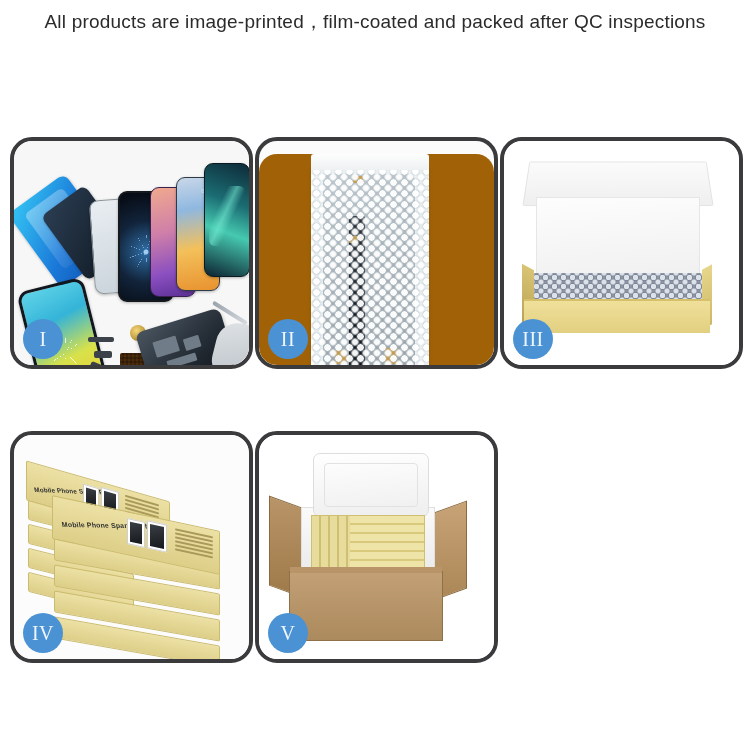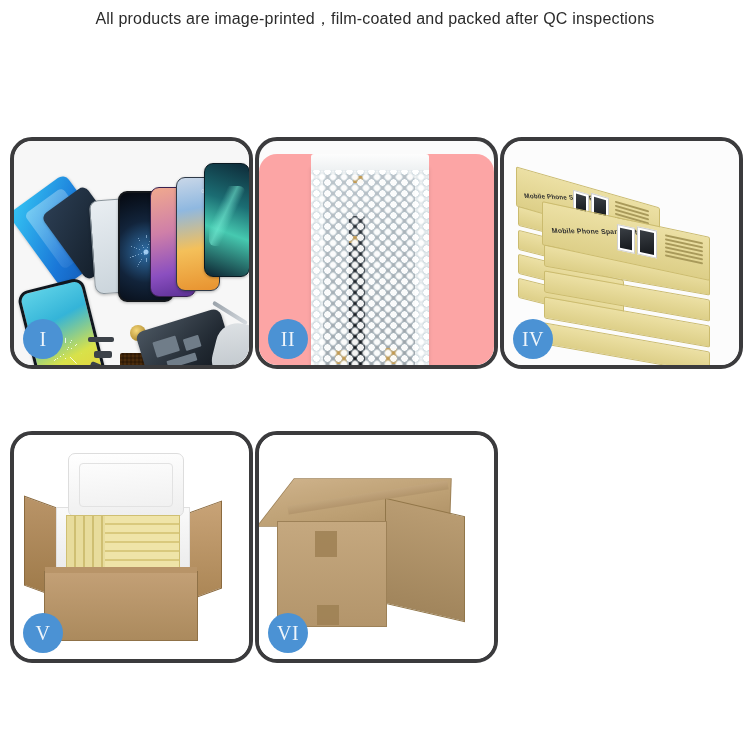--- a/index.html
+++ b/index.html
@@ -18,21 +18,21 @@
     font-size:35px;
     letter-spacing:1.6px;
     font-weight:400;
     color:#111111;
     margin:0;
     padding-top:44px;
     line-height:1.05;
     white-space:nowrap;
   }
   .subtitle{
-    font-size:16px;
+    font-size:19px;
     color:#2b2b2b;
     margin:0;
     padding-top:9px;
     letter-spacing:.2px;
     white-space:nowrap;
   }
 
   
   .grid{
     position:absolute;
@@ -181,21 +181,21 @@
     background:linear-gradient(90deg,#9aa2aa,#d6dbe0);
     transform:rotate(32deg);border-radius:2px;
   }
   .hand{
     position:absolute;left:200px;top:182px;width:44px;height:58px;
     background:linear-gradient(160deg,#dfe3e6,#b9c0c6);
     border-radius:22px 10px 16px 20px;transform:rotate(14deg);
   }
 
   
-  .p2{background:#fca5a5;margin-top:13px;}
+  .p2{background:#a16207;margin-top:13px;}
   .bubblebag{
     position:absolute;left:52px;top:12px;width:118px;height:212px;
     background:linear-gradient(165deg,#f2f5f6 0%,#e4eaec 40%,#eef2f4 100%);
     border-radius:4px;
     box-shadow:0 1px 4px rgba(0,0,0,.12);
   }
   .bubbles{
     position:absolute;inset:0;
     background-image:
       radial-gradient(circle at 50% 50%, rgba(255,255,255,.95) 0 3px, rgba(190,205,212,.55) 3.4px, transparent 4.6px),
@@ -423,20 +423,32 @@
             <span class="tab" style="left:12px;top:176px;width:12px;height:14px;"></span>
             <span class="tab" style="left:62px;top:174px;width:12px;height:16px;"></span>
           </div>
           <div class="bubbles"></div>
         </div>
         <div class="bagtop"></div>
         <div class="badge">II</div>
       </div>
     </div>
 
+    <div class="panel">
+      <div class="stage p3">
+        <div class="lid3"></div>
+        <div class="foam3"></div>
+        <div class="boxinner3"></div>
+        <div class="bubblefill"></div>
+        <div class="boxleft3"></div>
+        <div class="boxright3"></div>
+        <div class="boxfront3"></div>
+        <div class="badge">III</div>
+      </div>
+    </div>
 
     <div class="panel">
       <div class="stage p4">
         <div class="stackwrap">
 
           <div class="sbox" style="left:6px;top:60px;width:104px;height:18px;transform:skewY(14deg);"></div>
           <div class="sbox" style="left:6px;top:84px;width:104px;height:18px;transform:skewY(14deg);"></div>
           <div class="sbox" style="left:6px;top:108px;width:104px;height:18px;transform:skewY(14deg);"></div>
           <div class="sbox" style="left:6px;top:132px;width:104px;height:18px;transform:skewY(14deg);"></div>
 
@@ -490,26 +502,15 @@
         <div class="flapL"></div>
         <div class="flapR"></div>
         <div class="foamlid"></div>
         <div class="foambox"></div>
         <div class="innerboxes"></div>
         <div class="cartonfront"></div>
         <div class="badge">V</div>
       </div>
     </div>
 
-    <div class="panel">
-      <div class="stage p6">
-        <div class="c6top"></div>
-        <div class="c6seam"></div>
-        <div class="c6side"></div>
-        <div class="c6front"></div>
-        <div class="c6tape" style="left:56px;top:96px;width:22px;height:26px;"></div>
-        <div class="c6tape" style="left:58px;top:170px;width:22px;height:20px;"></div>
-        <div class="badge">VI</div>
-      </div>
-    </div>
 
   </div>
 </div>
 
 </body></html>

